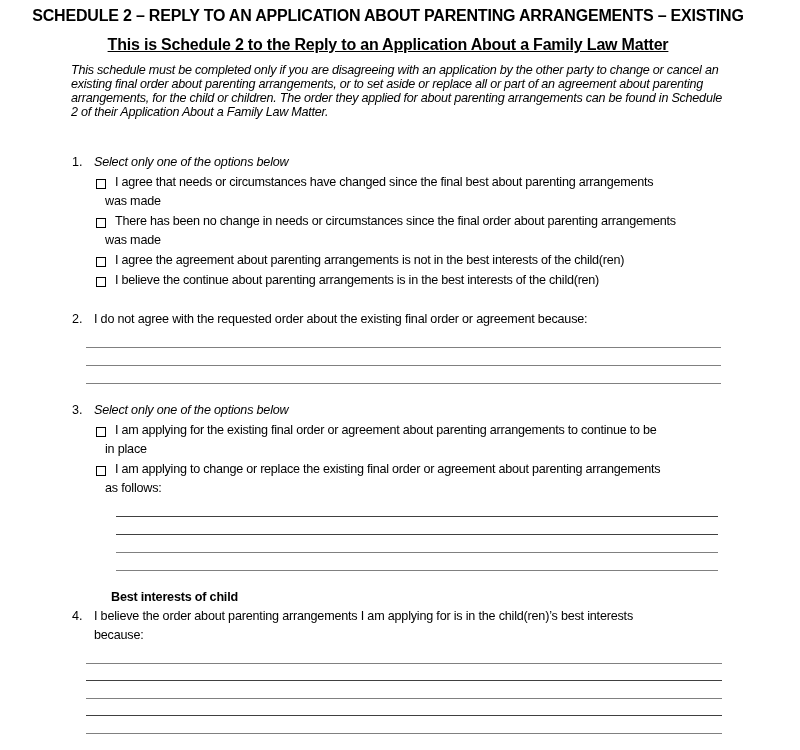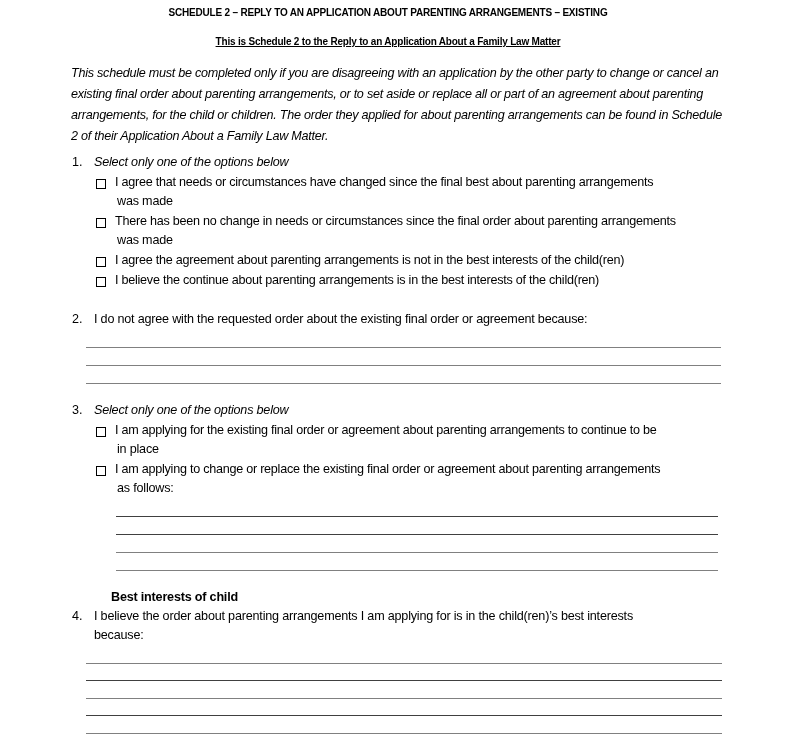--- a/index.html
+++ b/index.html
@@ -12,37 +12,37 @@
       height: 750px;
       position: relative;
       overflow: hidden;
       font-family: "Liberation Sans", sans-serif;
       color: #000000;
       font-size: 12.6px;
     }
     .abs { position: absolute; white-space: nowrap; }
     .title {
       left: 0; width: 776px; text-align: center;
-      font-weight: bold; font-size: 10px; letter-spacing: -0.2px;
+      font-weight: bold; font-size: 16px; letter-spacing: -0.2px;
     }
     .intro {
       left: 71px; width: 660px;
-      font-style: italic; line-height: 21px;
+      font-style: italic; line-height: 14px;
       white-space: normal; letter-spacing: -0.25px;
     }
     .num { left: 72px; }
     .qtext { left: 94px; letter-spacing: -0.2px; }
     .italic { font-style: italic; }
     .cb {
       left: 96px; width: 10px; height: 10px;
       border: 1px solid #000; box-sizing: border-box;
       background: #fff; cursor: pointer;
     }
     .opt { left: 115px; letter-spacing: -0.25px; }
-    .cont { left: 117px; letter-spacing: -0.2px; }
+    .cont { left: 105px; letter-spacing: -0.2px; }
     .rule {
       position: absolute; height: 0;
       border-top: 1px solid #808080;
     }
     .rule.dark { border-top-color: #404040; }
     .section-heading { left: 71px; font-weight: bold; letter-spacing: -0.2px; }
   </style>
 </head>
 <body>
 

